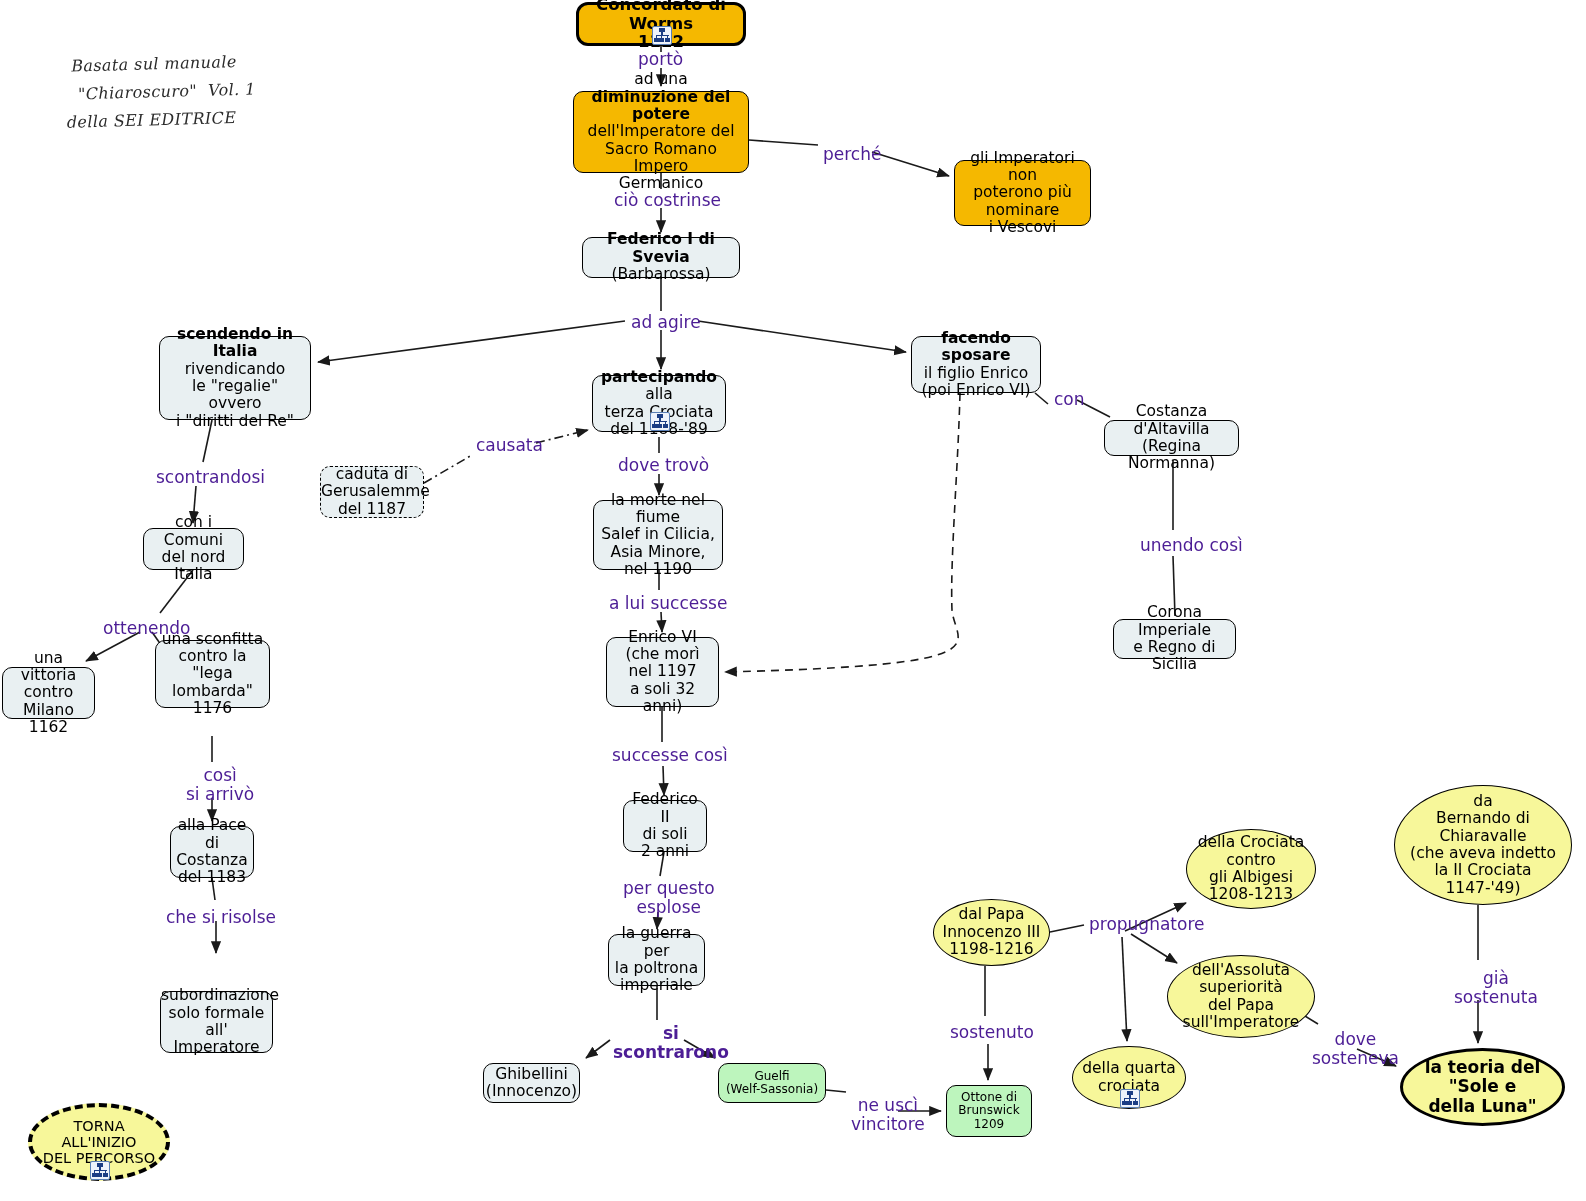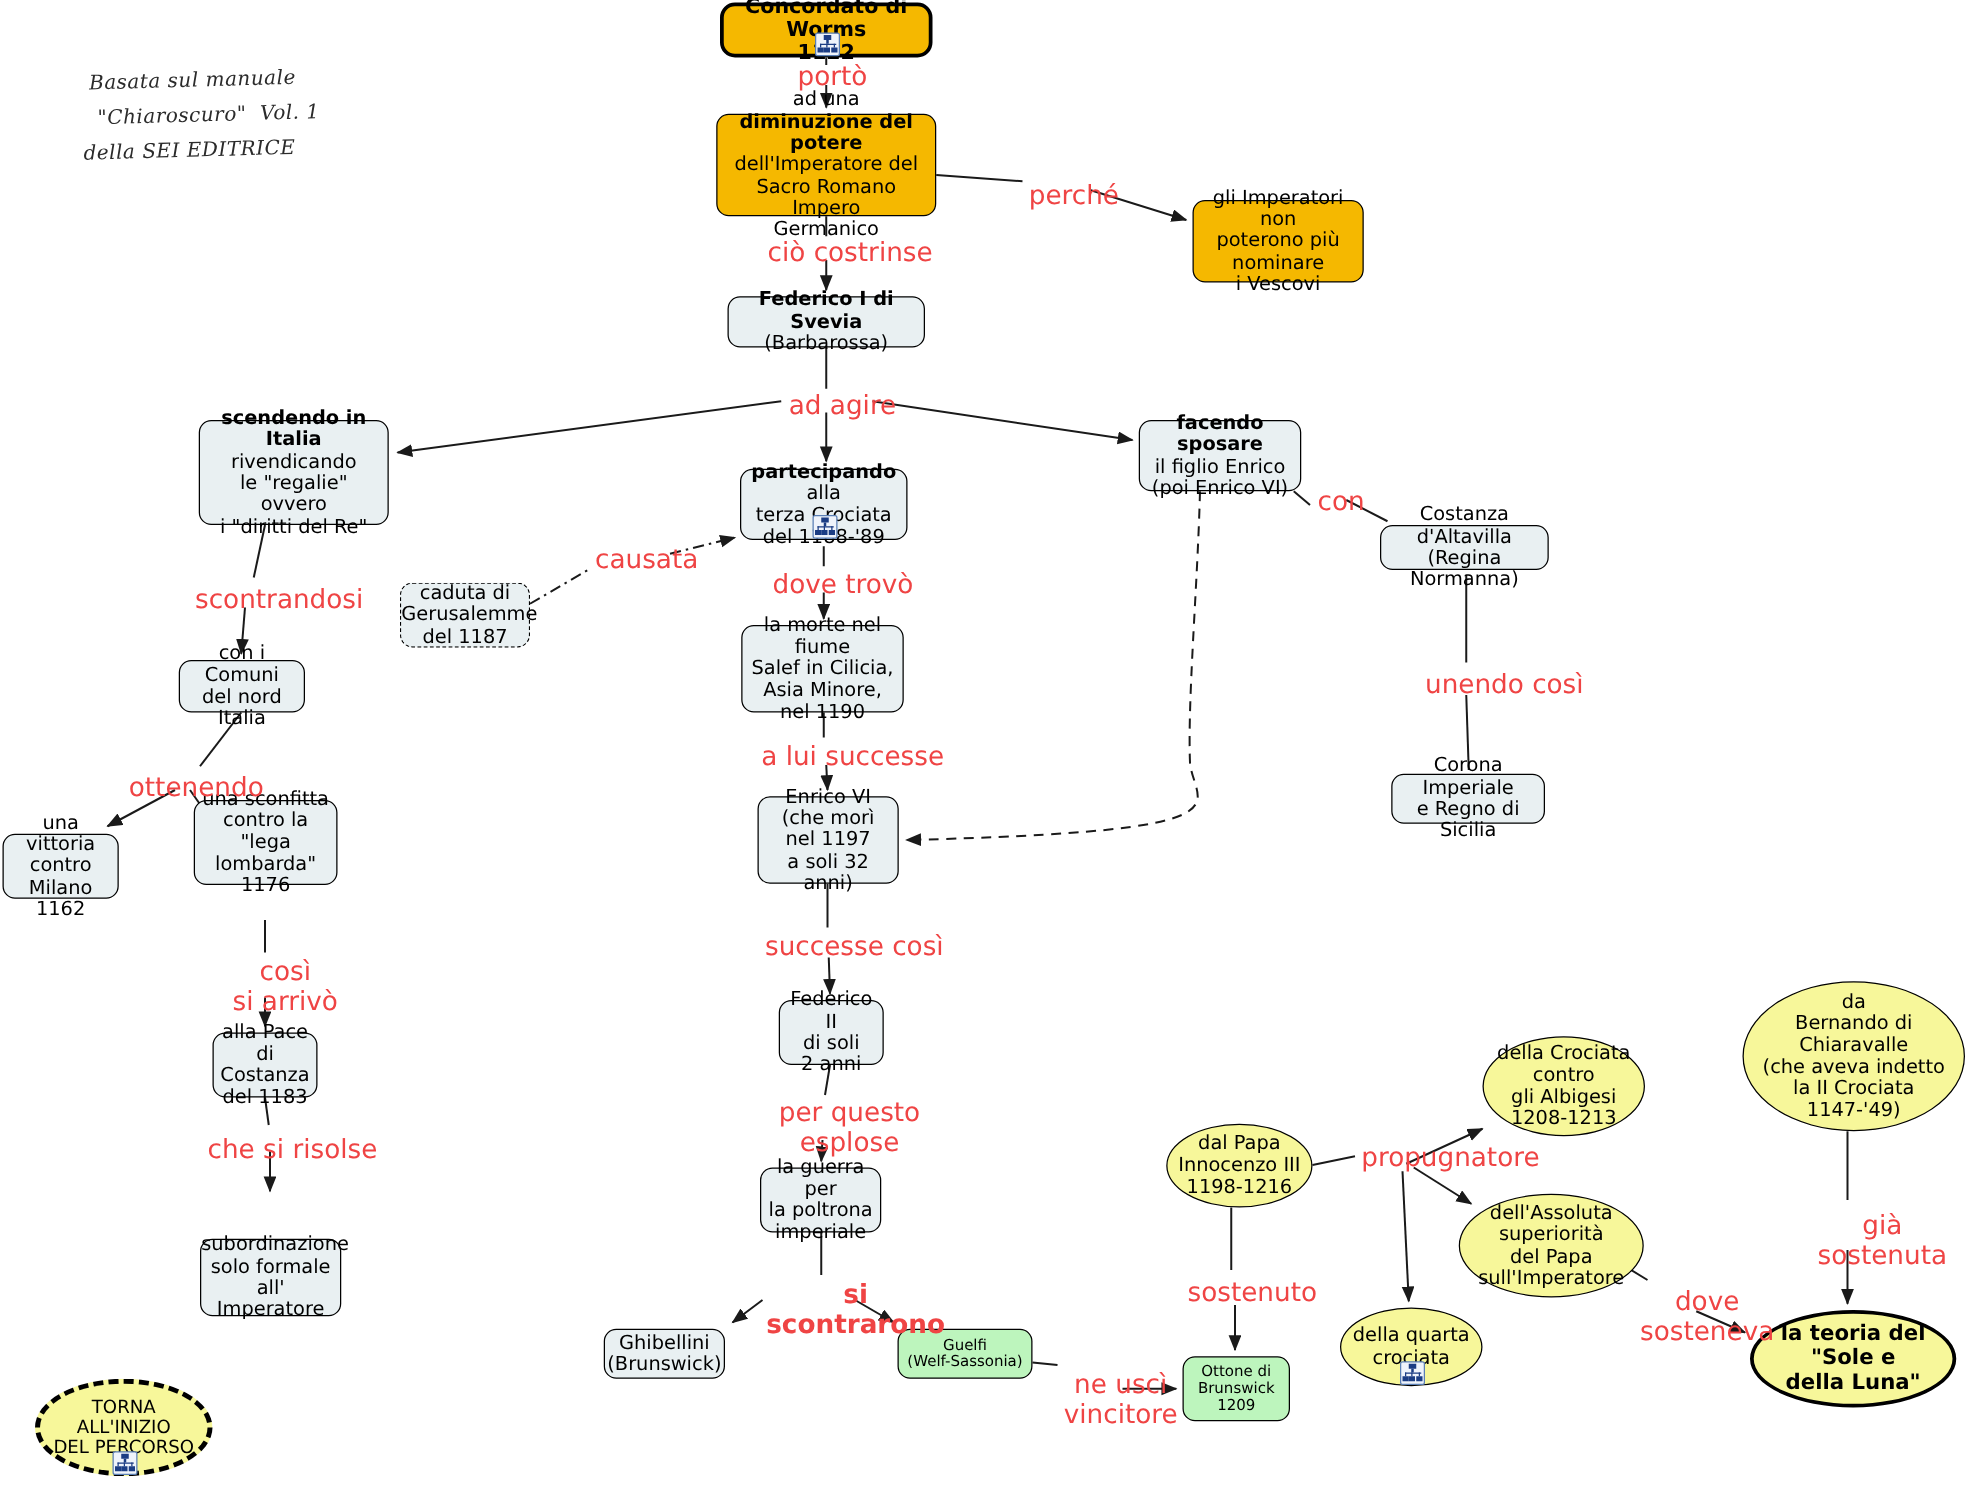--- a/index.html
+++ b/index.html
@@ -85,22 +85,22 @@
   }
   .n-ellipse-dashbold {
     border: 4px dashed #000000;
     border-radius: 50%;
     background: #f7f79a;
     font-size: 14.5px;
   }
   
   .linklabel {
     position: absolute;
-    font-size: 21px;
-    color: #ef4444;
+    font-size: 17px;
+    color: #4c1d95;
     text-align: center;
     line-height: 1.12;
     white-space: pre-line;
     background: transparent;
   }
   
   .credit {
     position: absolute;
     font-family: "DejaVu Serif", "Liberation Serif", serif;
     font-style: italic;
@@ -337,21 +337,21 @@
         <i class="v1"></i>
         <i class="h1"></i>
         <i class="v2"></i>
         <i class="v3"></i>
         <i class="v4"></i>
       </span>
       <div class="node n-ellipse-bold" style="left: 1400px; top: 1048px; width: 165px; height: 78px;"><div class="inner">la teoria del
 "Sole e
 della Luna"</div></div>
       <div class="node n-rect" style="left: 483px; top: 1063px; width: 97px; height: 40px;"><div class="inner">Ghibellini
-(Brunswick)</div></div>
+(Innocenzo)</div></div>
       <div class="node n-rect-green" style="left: 718px; top: 1063px; width: 108px; height: 40px;"><div class="inner">Guelfi
 (Welf-Sassonia)</div></div>
       <div class="node n-rect-green" style="left: 946px; top: 1085px; width: 86px; height: 52px;"><div class="inner">Ottone di
 Brunswick
 1209</div></div>
       <div class="node n-ellipse-dashbold" style="left: 28px; top: 1103px; width: 142px; height: 78px;"><div class="inner">TORNA
 ALL'INIZIO
 DEL PERCORSO</div></div>
       <span class="cmapicon" style="left: 90px; top: 1161px;">
         <i class="b1"></i>

